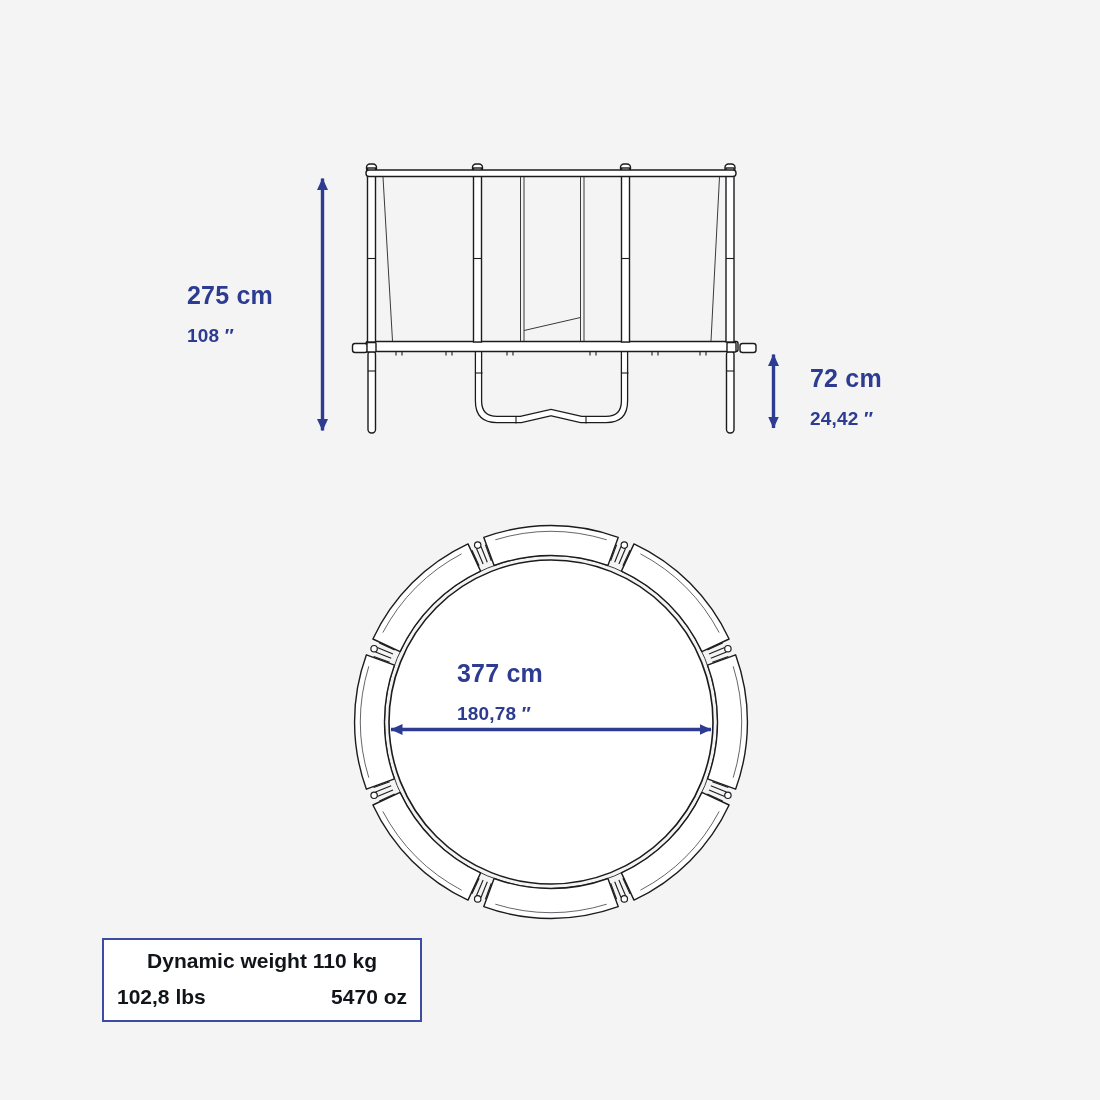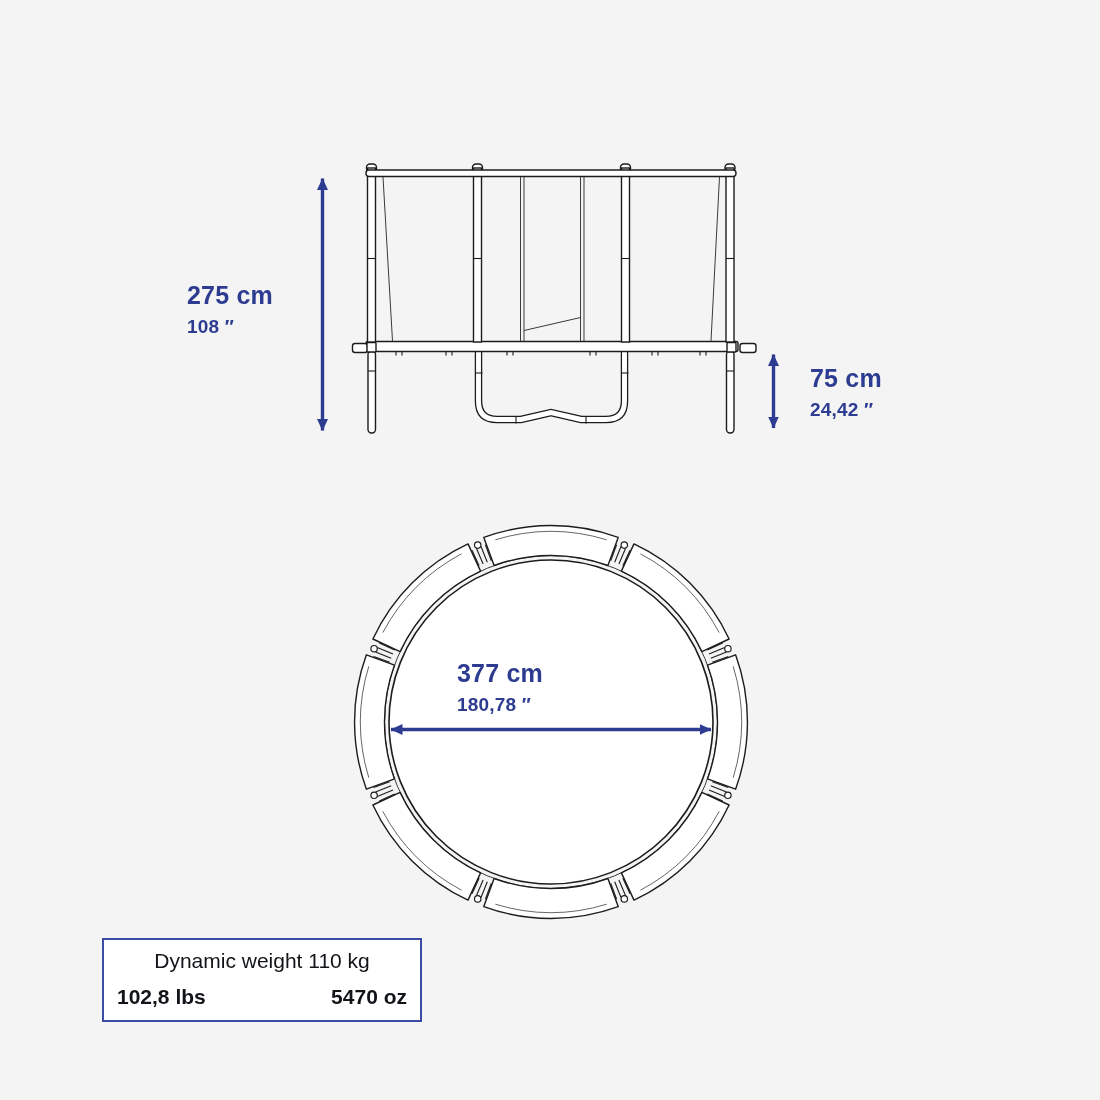--- a/index.html
+++ b/index.html
@@ -24,30 +24,30 @@
   .seg{fill:#fff;stroke:var(--line);stroke-width:1.4;stroke-linejoin:round;}
   .seam{fill:none;stroke:#55555a;stroke-width:0.9;}
   .hatch{stroke:var(--line);stroke-width:1.1;}
   .hook{fill:#fff;stroke:var(--line);stroke-width:1.2;}
   .arrow{stroke:var(--accent);stroke-width:3.4;fill:none;}
   #ah path{fill:var(--accent);}
 
   
   .dim-label{position:absolute;color:var(--accent);}
   .dim-label .primary{font-size:25px;font-weight:700;line-height:1.12;letter-spacing:.2px;}
-  .dim-label .secondary{font-size:19px;font-weight:700;margin-top:7px;letter-spacing:.2px;}
+  .dim-label .secondary{font-size:19px;font-weight:700;margin-top:16px;letter-spacing:.2px;}
   #label-height{left:187px;top:281px;width:160px;text-align:left;}
   #label-frame-height{left:810px;top:364px;width:140px;text-align:left;}
   #label-diameter{left:457px;top:659px;width:200px;text-align:left;}
 
   
   #weight-panel{position:absolute;left:102px;top:938px;width:290px;
     background:var(--panel-bg);border:2px solid var(--panel-border);
     padding:9px 13px 11px 13px;color:var(--panel-text);}
-  #weight-panel .title{font-size:21px;font-weight:400;text-align:center;white-space:nowrap;}
+  #weight-panel .title{font-size:21px;font-weight:700;text-align:center;white-space:nowrap;}
   #weight-panel .row{display:flex;justify-content:space-between;margin-top:12px;
     font-size:21px;font-weight:700;}
 </style>
 </head>
 <body>
 
 <div class="canvas">
 
   <svg width="1100" height="1100" viewBox="0 0 1100 1100">
     <defs>
@@ -184,21 +184,21 @@
       <line class="arrow" x1="391" y1="729.5" x2="711" y2="729.5" marker-start="url(#ah)" marker-end="url(#ah)"></line>
     </g>
   </svg>
 
   <div class="dim-label" id="label-height">
     <div class="primary">275 cm</div>
     <div class="secondary">108 ″</div>
   </div>
 
   <div class="dim-label" id="label-frame-height">
-    <div class="primary">75 cm</div>
+    <div class="primary">72 cm</div>
     <div class="secondary">24,42 ″</div>
   </div>
 
   <div class="dim-label" id="label-diameter">
     <div class="primary">377 cm</div>
     <div class="secondary">180,78 ″</div>
   </div>
 
   <div id="weight-panel">
     <div class="title">Dynamic weight 110 kg</div>

